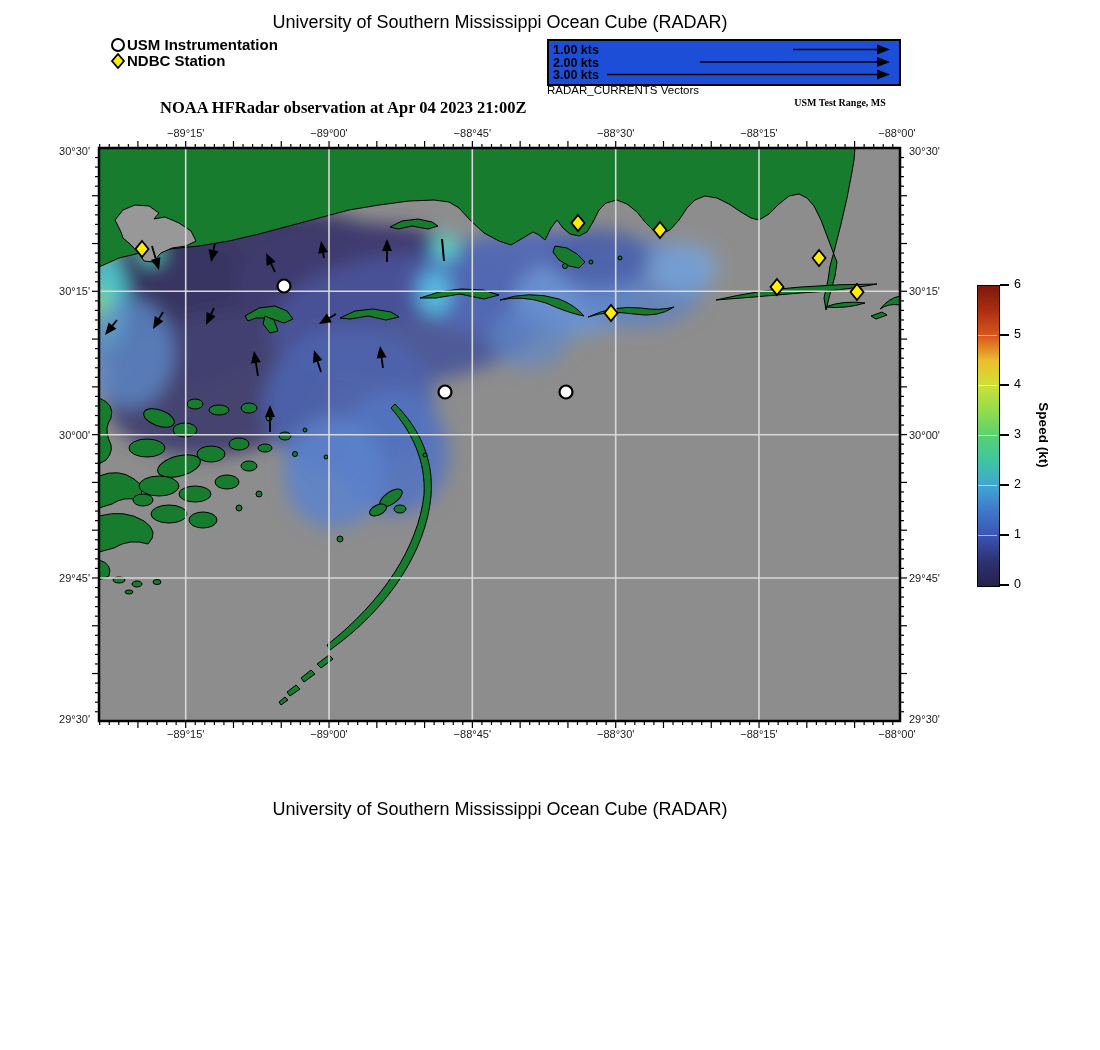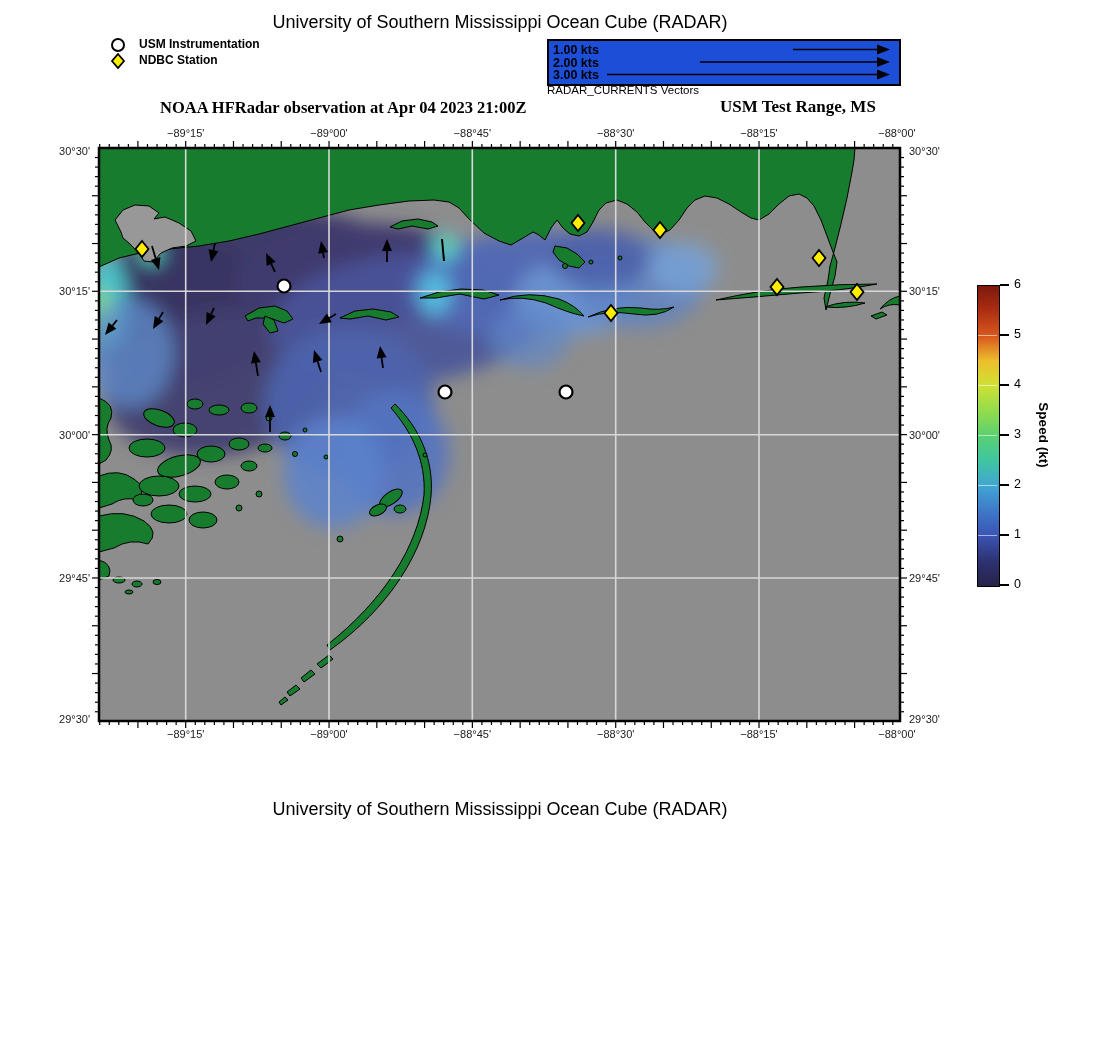--- a/index.html
+++ b/index.html
@@ -2,26 +2,26 @@
 <html><head>
 <meta charset="utf-8">
 <style>
   html,body{margin:0;padding:0;}
   body{width:1100px;height:1050px;position:relative;background:#ffffff;
        font-family:"Liberation Sans",sans-serif;color:#000;overflow:hidden;}
   .abs{position:absolute;}
   .title{font-weight:normal;font-size:18px;text-align:center;width:820px;left:90px;}
   .serif{font-family:"Liberation Serif",serif;}
   .legend{left:110px;top:37px;}
-  .legend-row{display:flex;align-items:flex-start;height:16px;font-weight:bold;font-size:12px;gap:12px;}
+  .legend-row{display:flex;align-items:flex-end;height:16px;font-weight:bold;font-size:15px;}
   .legend-sym{width:17px;height:16px;position:relative;}
   .vbox{left:547px;top:39px;width:350px;height:43px;border:2px solid #000;background:#1d4ed8;}
   .vcaption{left:547px;top:84px;font-size:11.5px;font-weight:normal;}
   .subtitle{left:160px;top:98px;width:680px;text-align:left;font-size:16.5px;font-weight:bold;}
-  .range-label{left:720px;top:97px;width:240px;font-size:17px;font-weight:bold;}
+  .range-label{left:720px;top:97px;width:240px;text-align:center;font-size:10px;font-weight:bold;}
   .cbar{left:977px;top:285px;width:21px;height:300px;border:1.5px solid #000;}
   .cbar-label{left:1043px;top:435px;transform:translate(-50%,-50%) rotate(90deg);
               font-weight:bold;font-size:13.5px;white-space:nowrap;}
   svg text{font-family:"Liberation Sans",sans-serif;}
   .bottom-title{top:799px;}
 </style>
 </head>
 <body>
 
 <div class="abs title" style="top:12px;">University of Southern Mississippi Ocean Cube (RADAR)</div>

